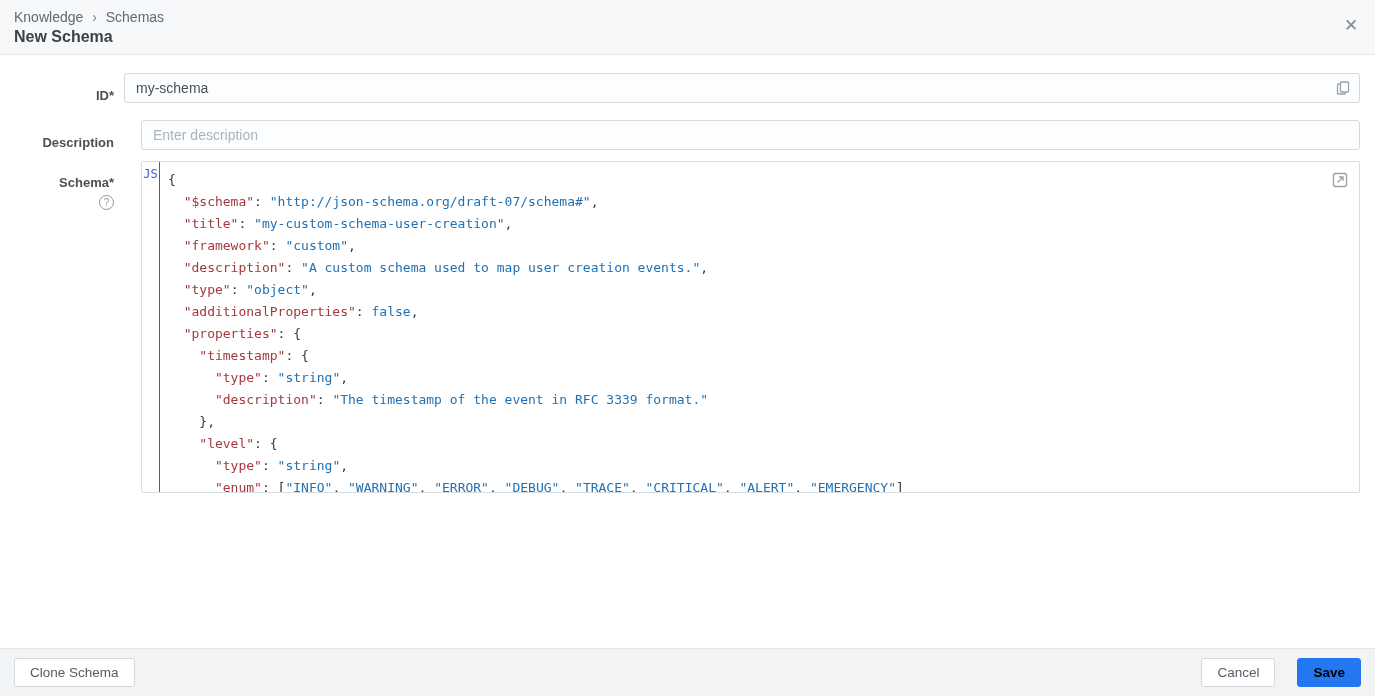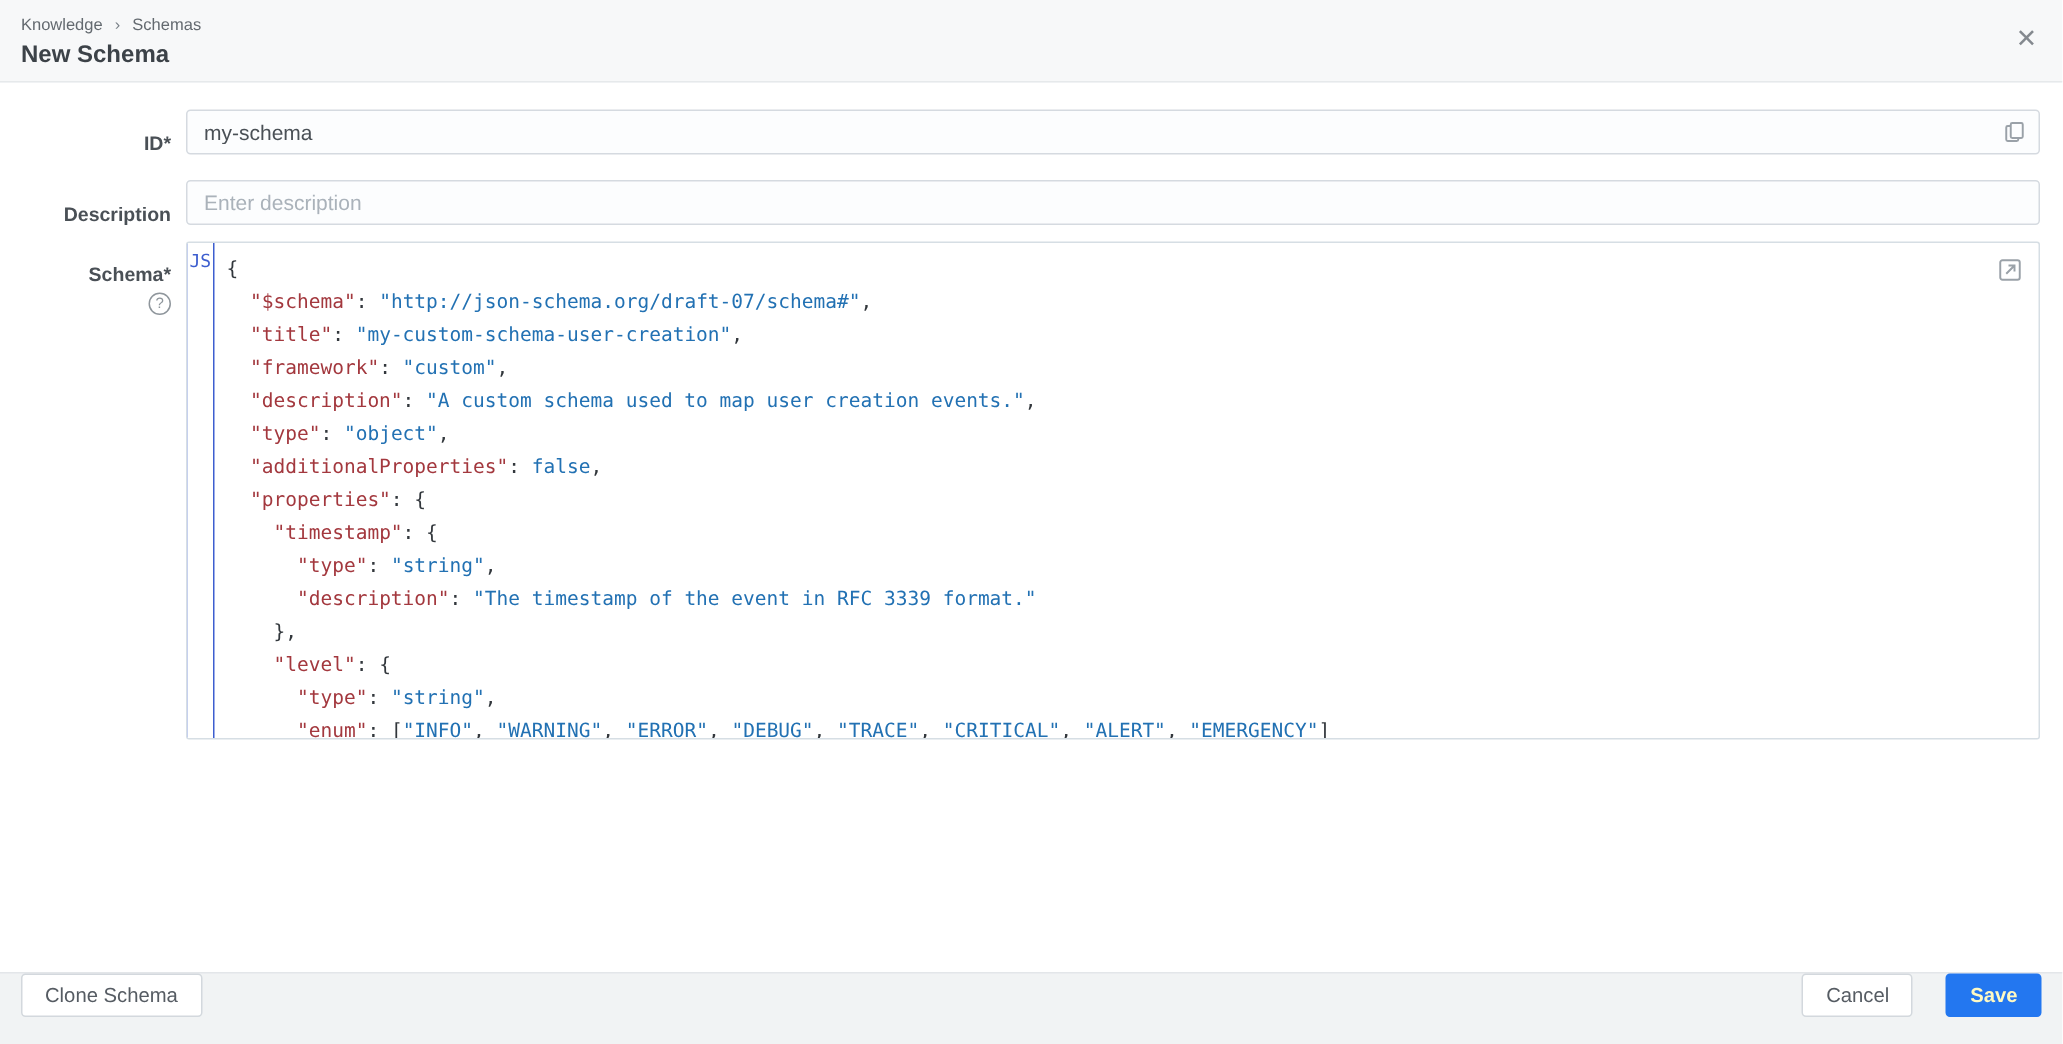--- a/index.html
+++ b/index.html
@@ -13,36 +13,36 @@
   .page { position: relative; width: 1375px; height: 696px; background: #fff; }
 
   
   .header {
     height: 55px;
     background: #f7f8f9;
     border-bottom: 1px solid #e6e9eb;
     padding: 9px 14px 0 14px;
     position: relative;
   }
-  .breadcrumb { font-size: 11px; color: #63696f; line-height: 16px; }
+  .breadcrumb { font-size: 14px; color: #63696f; line-height: 16px; }
   .breadcrumb .crumb { cursor: pointer; }
   .breadcrumb .sep { margin: 0 5px; color: #7a8188; }
   .page-title { font-size: 16px; font-weight: 700; color: #3c4248; margin-top: 3px; }
   .close-btn {
     position: absolute; top: 14px; right: 12px;
     width: 24px; height: 24px;
     background: none; border: none; cursor: pointer;
     font-size: 17px; color: #84898f; line-height: 24px; text-align: center;
     font-family: "Liberation Sans", sans-serif;
   }
 
   
   .form-area { padding-top: 18px; }
   .form-row { display: flex; align-items: flex-end; }
-  .form-row + .form-row { margin-top: 17px; }
+  .form-row + .form-row { margin-top: 17px; gap: 17px; }
   .form-row.schema-row { margin-top: 11px; align-items: flex-start; }
   .form-label {
     width: 124px; flex: 0 0 124px;
     text-align: right; padding-right: 10px;
     font-size: 13px; font-weight: 600; color: #4a5056;
     white-space: nowrap;
   }
   .schema-row .form-label { padding-top: 14px; display: flex; justify-content: flex-end; align-items: flex-end; gap: 5px; flex-direction: column; }
   .help-icon {
     display: inline-block; width: 15px; height: 15px; flex: 0 0 15px;
@@ -100,32 +100,32 @@
   .expand-btn {
     position: absolute; top: 9px; right: 9px;
     width: 20px; height: 20px;
     background: none; border: none; cursor: pointer; padding: 0;
   }
 
   
   .footer {
     position: absolute; left: 0; bottom: 0; width: 100%; height: 48px;
     background: #f1f3f4; border-top: 1px solid #e3e6e9;
-    display: flex; padding: 0 14px;
+    display: flex; align-items: center; padding: 0 14px;
   }
   .btn {
     font-family: "Liberation Sans", sans-serif;
     font-size: 13.5px; border-radius: 3px; cursor: pointer;
     height: 29px; padding: 0 15px;
   }
   .btn-secondary {
     background: #ffffff; border: 1px solid #d3d8dd; color: #565c63;
   }
   .btn-primary {
-    background: var(--accent); border: 1px solid var(--accent); color: #fef9c3;
+    background: var(--accent); border: 1px solid var(--accent); color: #000000;
     font-weight: 600;
   }
   .footer-right { margin-left: auto; display: flex; gap: 22px; }
 
   .icon-stroke { stroke: #9aa1a8; fill: none; stroke-width: 1.3; }
 </style>
 </head>
 <body>
 
 <div class="page">

